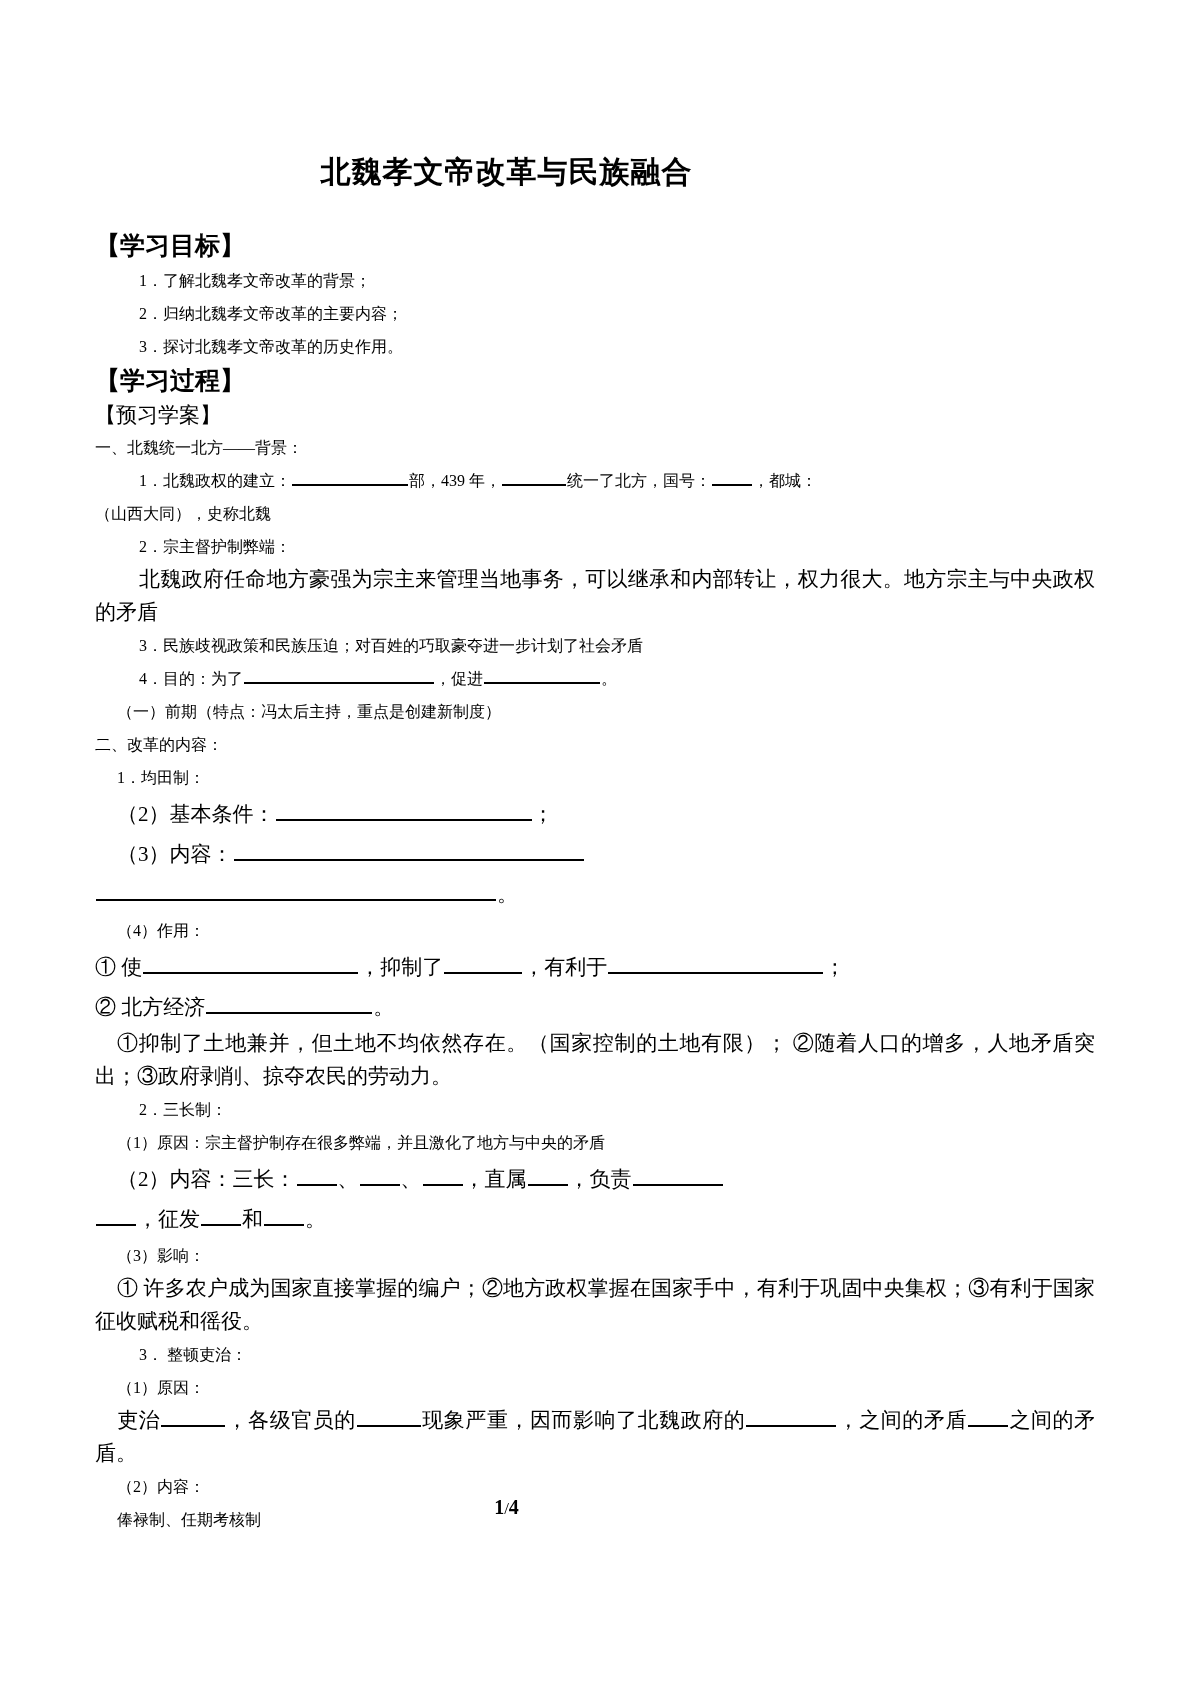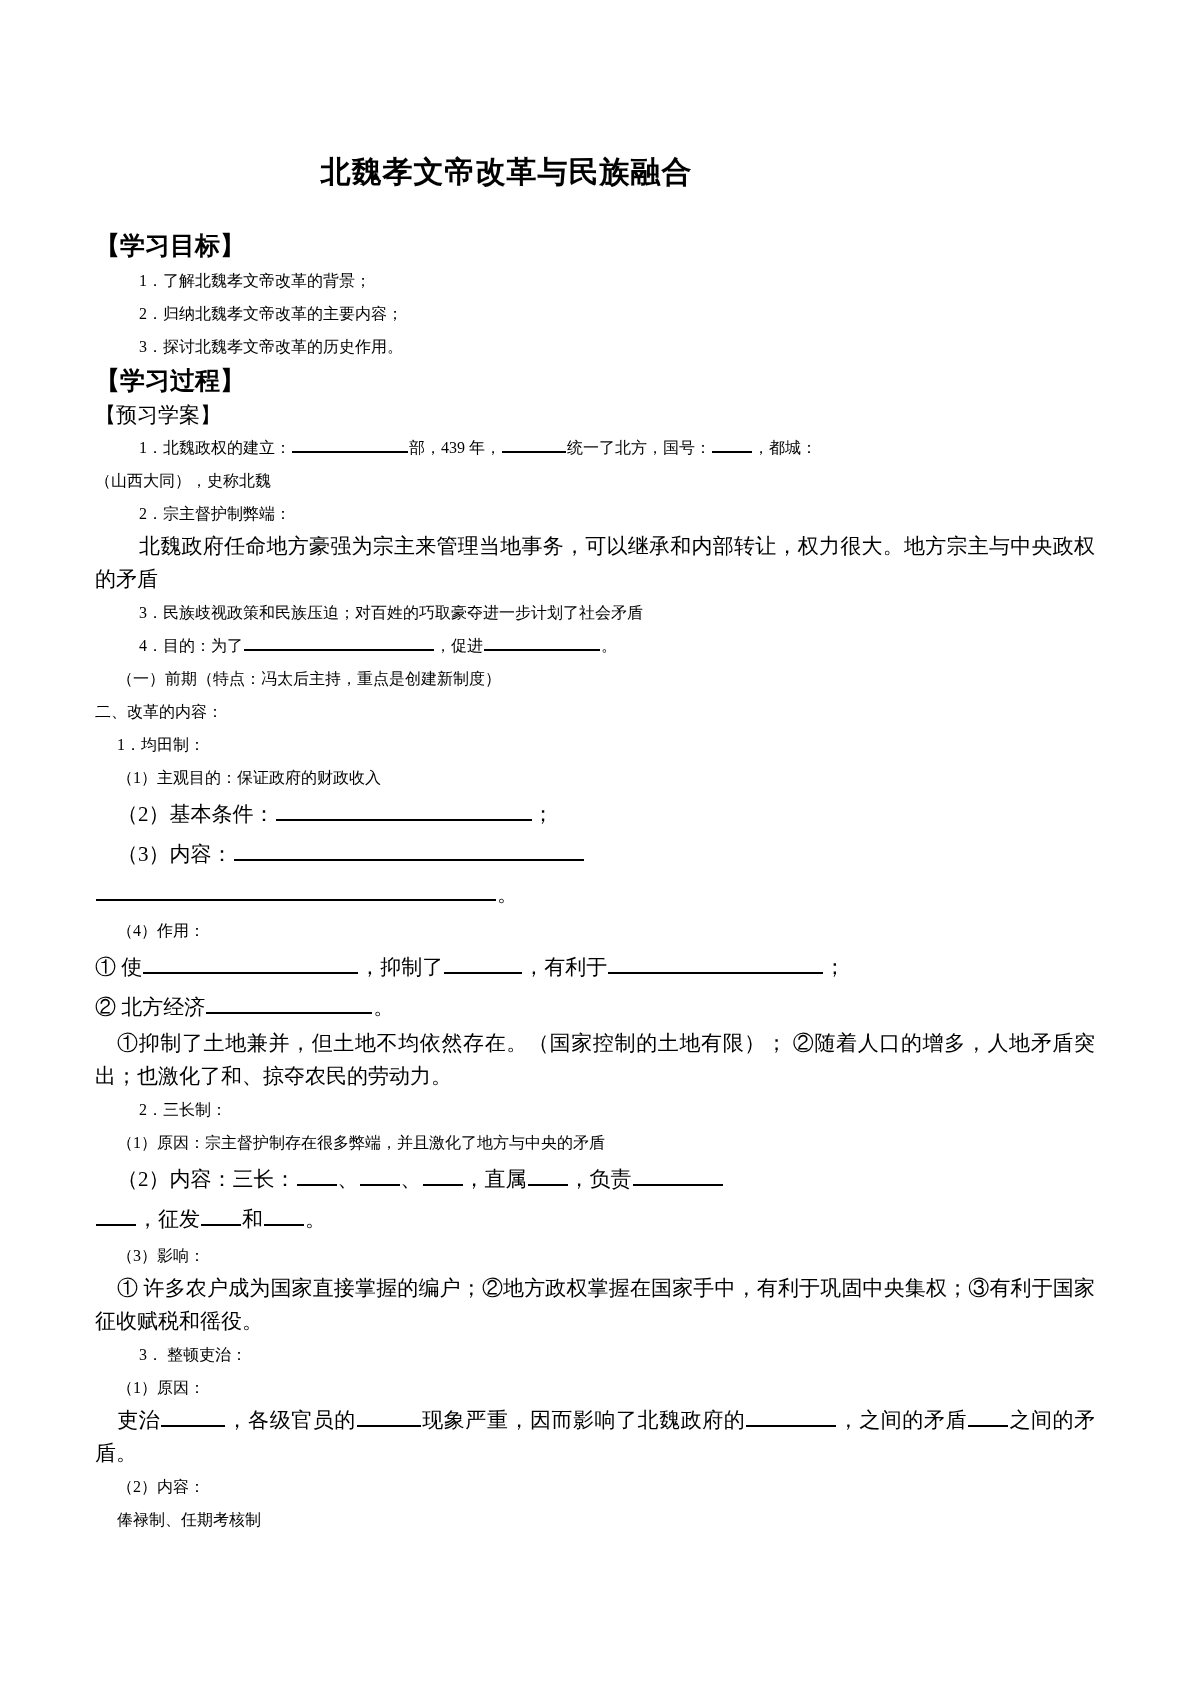--- a/index.html
+++ b/index.html
@@ -129,49 +129,49 @@
   <div class="body-area">
 
     <p class="sec-head ind0">【学习目标】</p>
     <p class="line ind1">1．了解北魏孝文帝改革的背景；</p>
     <p class="line ind1">2．归纳北魏孝文帝改革的主要内容；</p>
     <p class="line ind1">3．探讨北魏孝文帝改革的历史作用。</p>
 
     <p class="sec-head ind0">【学习过程】</p>
     <p class="sub-head ind0">【预习学案】</p>
 
+    <p class="line ind0">一、北魏统一北方——背景：</p>
 
     <p class="line ind1"><span>1．北魏政权的建立：</span><span class="bl w10"></span><span>部，439 年，</span><span class="bl w6"></span><span>统一了北方，国号：</span><span class="bl w4"></span><span>，都城：</span></p>
     <p class="line ind0">（山西大同），史称北魏</p>
 
     <p class="line ind1">2．宗主督护制弊端：</p>
     <p class="para">北魏政府任命地方豪强为宗主来管理当地事务，可以继承和内部转让，权力很大。地方宗主与中央政权的矛盾</p>
 
     <p class="line ind1">3．民族歧视政策和民族压迫；对百姓的巧取豪夺进一步计划了社会矛盾</p>
 
     <p class="line ind1"><span>4．目的：为了</span><span class="bl w16"></span><span>，促进</span><span class="bl w10"></span><span>。</span></p>
 
     <p class="line ind-h">（一）前期（特点：冯太后主持，重点是创建新制度）</p>
     <p class="line ind0">二、改革的内容：</p>
 
     <p class="line ind-h">1．均田制：</p>
-    <p class="line ind-h">（1）主观目的：保证政府的财政收入</p>
 
     <p class="blank-row ind-h"><span>（2）基本条件：</span><span class="bl w22"></span><span>；</span></p>
 
     <p class="blank-row ind-h"><span>（3）内容：</span><span class="bl w30"></span></p>
     <p class="blank-row ind0"><span class="bl w34"></span><span>。</span></p>
 
     <p class="line ind-h">（4）作用：</p>
 
     <p class="blank-row ind0"><span>① 使</span><span class="bl w18"></span><span>，抑制了</span><span class="bl w7"></span><span>，有利于</span><span class="bl w18"></span><span>；</span></p>
 
     <p class="blank-row ind0"><span>② 北方经济</span><span class="bl w14"></span><span>。</span></p>
 
-    <p class="para-h">①抑制了土地兼并，但土地不均依然存在。（国家控制的土地有限）； ②随着人口的增多，人地矛盾突出；也激化了和、掠夺农民的劳动力。</p>
+    <p class="para-h">①抑制了土地兼并，但土地不均依然存在。（国家控制的土地有限）； ②随着人口的增多，人地矛盾突出；③政府剥削、掠夺农民的劳动力。</p>
 
     <p class="line ind1">2．三长制：</p>
     <p class="line ind-h">（1）原因：宗主督护制存在很多弊端，并且激化了地方与中央的矛盾</p>
 
     <p class="blank-row ind-h"><span>（2）内容：三长：</span><span class="bl w4"></span><span>、</span><span class="bl w4"></span><span>、</span><span class="bl w4"></span><span>，直属</span><span class="bl w4"></span><span>，负责</span><span class="bl w8"></span></p>
 
     <p class="blank-row ind0"><span class="bl w4"></span><span>，征发</span><span class="bl w4"></span><span>和</span><span class="bl w4"></span><span>。</span></p>
 
     <p class="line ind-h">（3）影响：</p>
     <p class="para-h">① 许多农户成为国家直接掌握的编户；②地方政权掌握在国家手中，有利于巩固中央集权；③有利于国家征收赋税和徭役。</p>
@@ -179,14 +179,15 @@
     <p class="line ind1">3． 整顿吏治：</p>
     <p class="line ind-h">（1）原因：</p>
 
     <p class="para-h"><span>吏治</span><span class="bl w6"></span><span>，各级官员的</span><span class="bl w6"></span><span>现象严重，因而影响了北魏政府的</span><span class="bl w8"></span><span>，之间的矛盾</span><span class="bl w4"></span><span>之间的矛盾。</span></p>
 
     <p class="line ind-h">（2）内容：</p>
     <p class="line ind-h">俸禄制、任期考核制</p>
 
   </div>
 
+  <div class="footer"><span>1</span><span class="slash">/</span><span>4</span></div>
 
 </div>
 
 </body></html>

